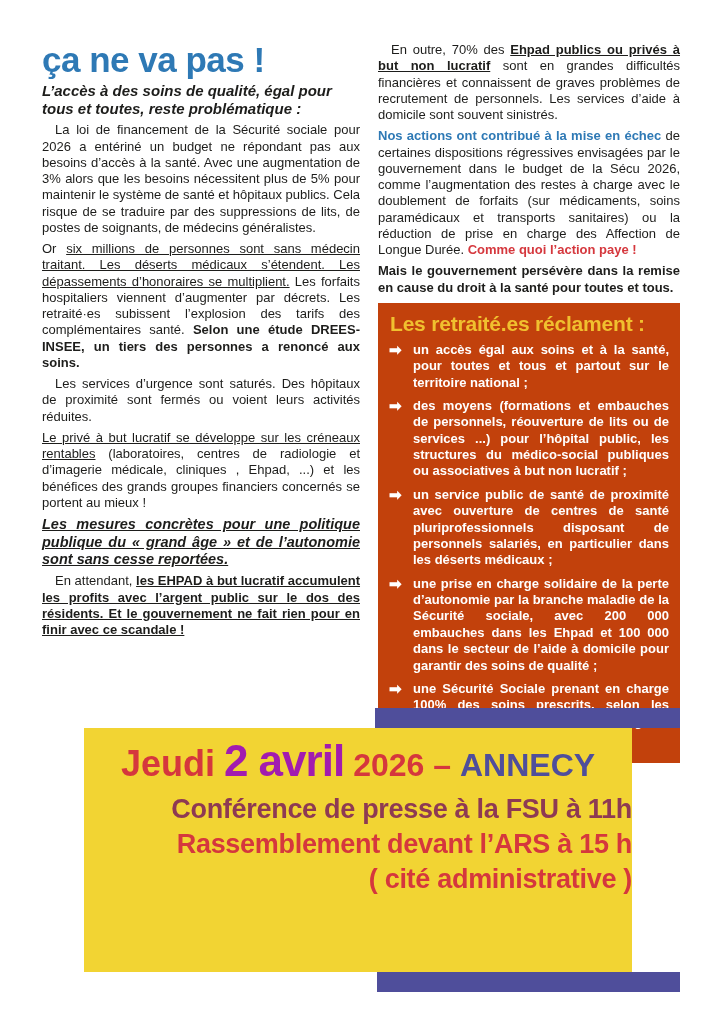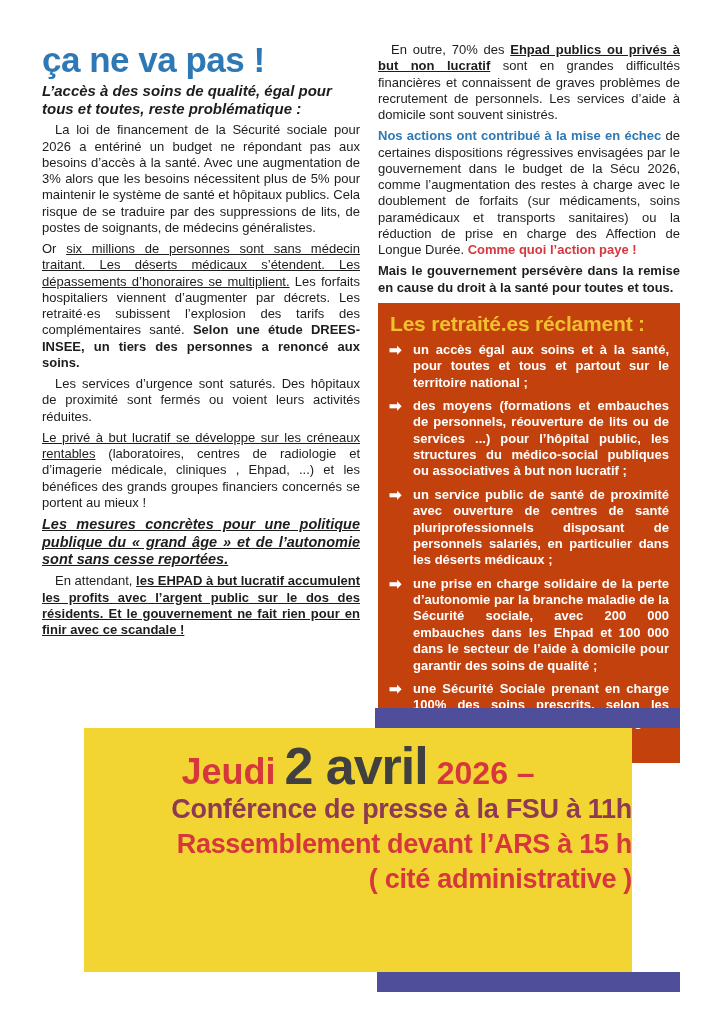--- a/index.html
+++ b/index.html
@@ -33,21 +33,21 @@
   .bar{position:absolute;background:#4f4e9b;}
   .bar-top{left:375px;top:708px;width:305px;height:20px;}
   .bar-bottom{left:377px;top:972px;width:303px;height:20px;}
 
   .banner{
     position:absolute;left:40px;top:728px;width:548px;height:244px;
     background:#f2d433;text-align:right;font-weight:bold;overflow:hidden;margin-left:44px;
   }
   .banner-line1{display:flex;justify-content:center;align-items:baseline;gap:9px;margin-top:8px;height:56px;}
   .banner-line1 .weekday{font-size:36px;color:#d5373d;}
-  .banner-line1 .date-big{font-size:52px;color:#404040;letter-spacing:-1px;}
+  .banner-line1 .date-big{font-size:44px;color:#a21caf;letter-spacing:-1px;}
   .banner-line1 .year{font-size:32px;color:#d5373d;}
   .banner-line1 .city{font-size:32px;color:#4f4e9b;}
   .bl{line-height:1.3;letter-spacing:-0.3px;}
   .bl-maroon{color:#8e3a53;font-size:27px;}
   .bl-red{color:#d5373d;font-size:27px;padding-left:30px;}
   .bl-purple{color:#4f4e9b;font-size:29px;margin-top:2px;}
 </style>
 </head>
 <body>
 
@@ -108,20 +108,21 @@
 
   </div>
 
   <div class="bar bar-top"></div>
 
   <div class="banner">
     <div class="banner-line1">
       <span class="weekday">Jeudi</span>
       <span class="date-big">2 avril</span>
       <span class="year">2026 –</span>
+      <span class="city">ANNECY</span>
     </div>
     <div class="bl bl-maroon">Conférence de presse à la FSU à 11h</div>
     <div class="bl bl-red">Rassemblement devant l’ARS à 15 h</div>
     <div class="bl bl-red">( cité administrative )</div>
   </div>
 
   <div class="bar bar-bottom"></div>
 
 </div>
 

